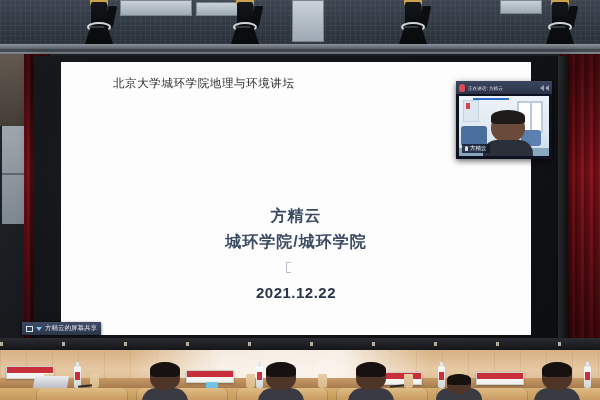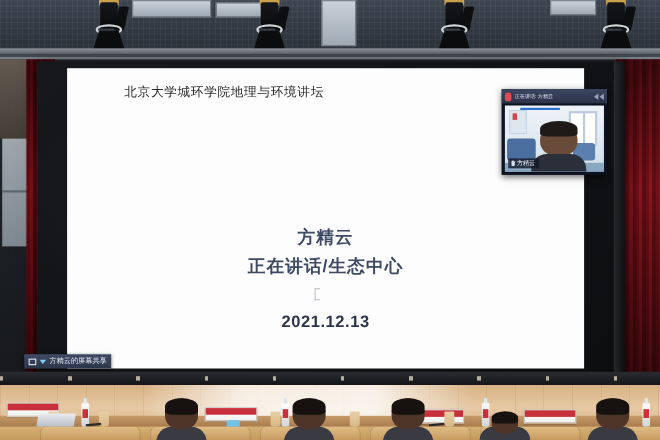--- a/index.html
+++ b/index.html
@@ -490,23 +490,23 @@
   <div class="curtain left"></div>
   <div class="curtain right"></div>
 
   <div class="screen-frame">
     <div class="screen-glow"></div>
   </div>
 
   <div class="slide">
     <div class="slide-header">北京大学城环学院地理与环境讲坛</div>
     <div class="slide-speaker">方精云</div>
-    <div class="slide-affil">正在讲话/生态中心</div>
+    <div class="slide-affil">城环学院/城环学院</div>
     <div class="slide-caret"></div>
-    <div class="slide-date">2021.12.13</div>
+    <div class="slide-date">2021.12.22</div>
   </div>
 
   <div class="winmark">
     <div class="wm1">激活 Windows</div>
     <div class="wm2">转到"设置"以激活 Windows。</div>
   </div>
 
   <div class="video-panel">
     <div class="vp-bar">
       <div class="vp-mic"></div>

